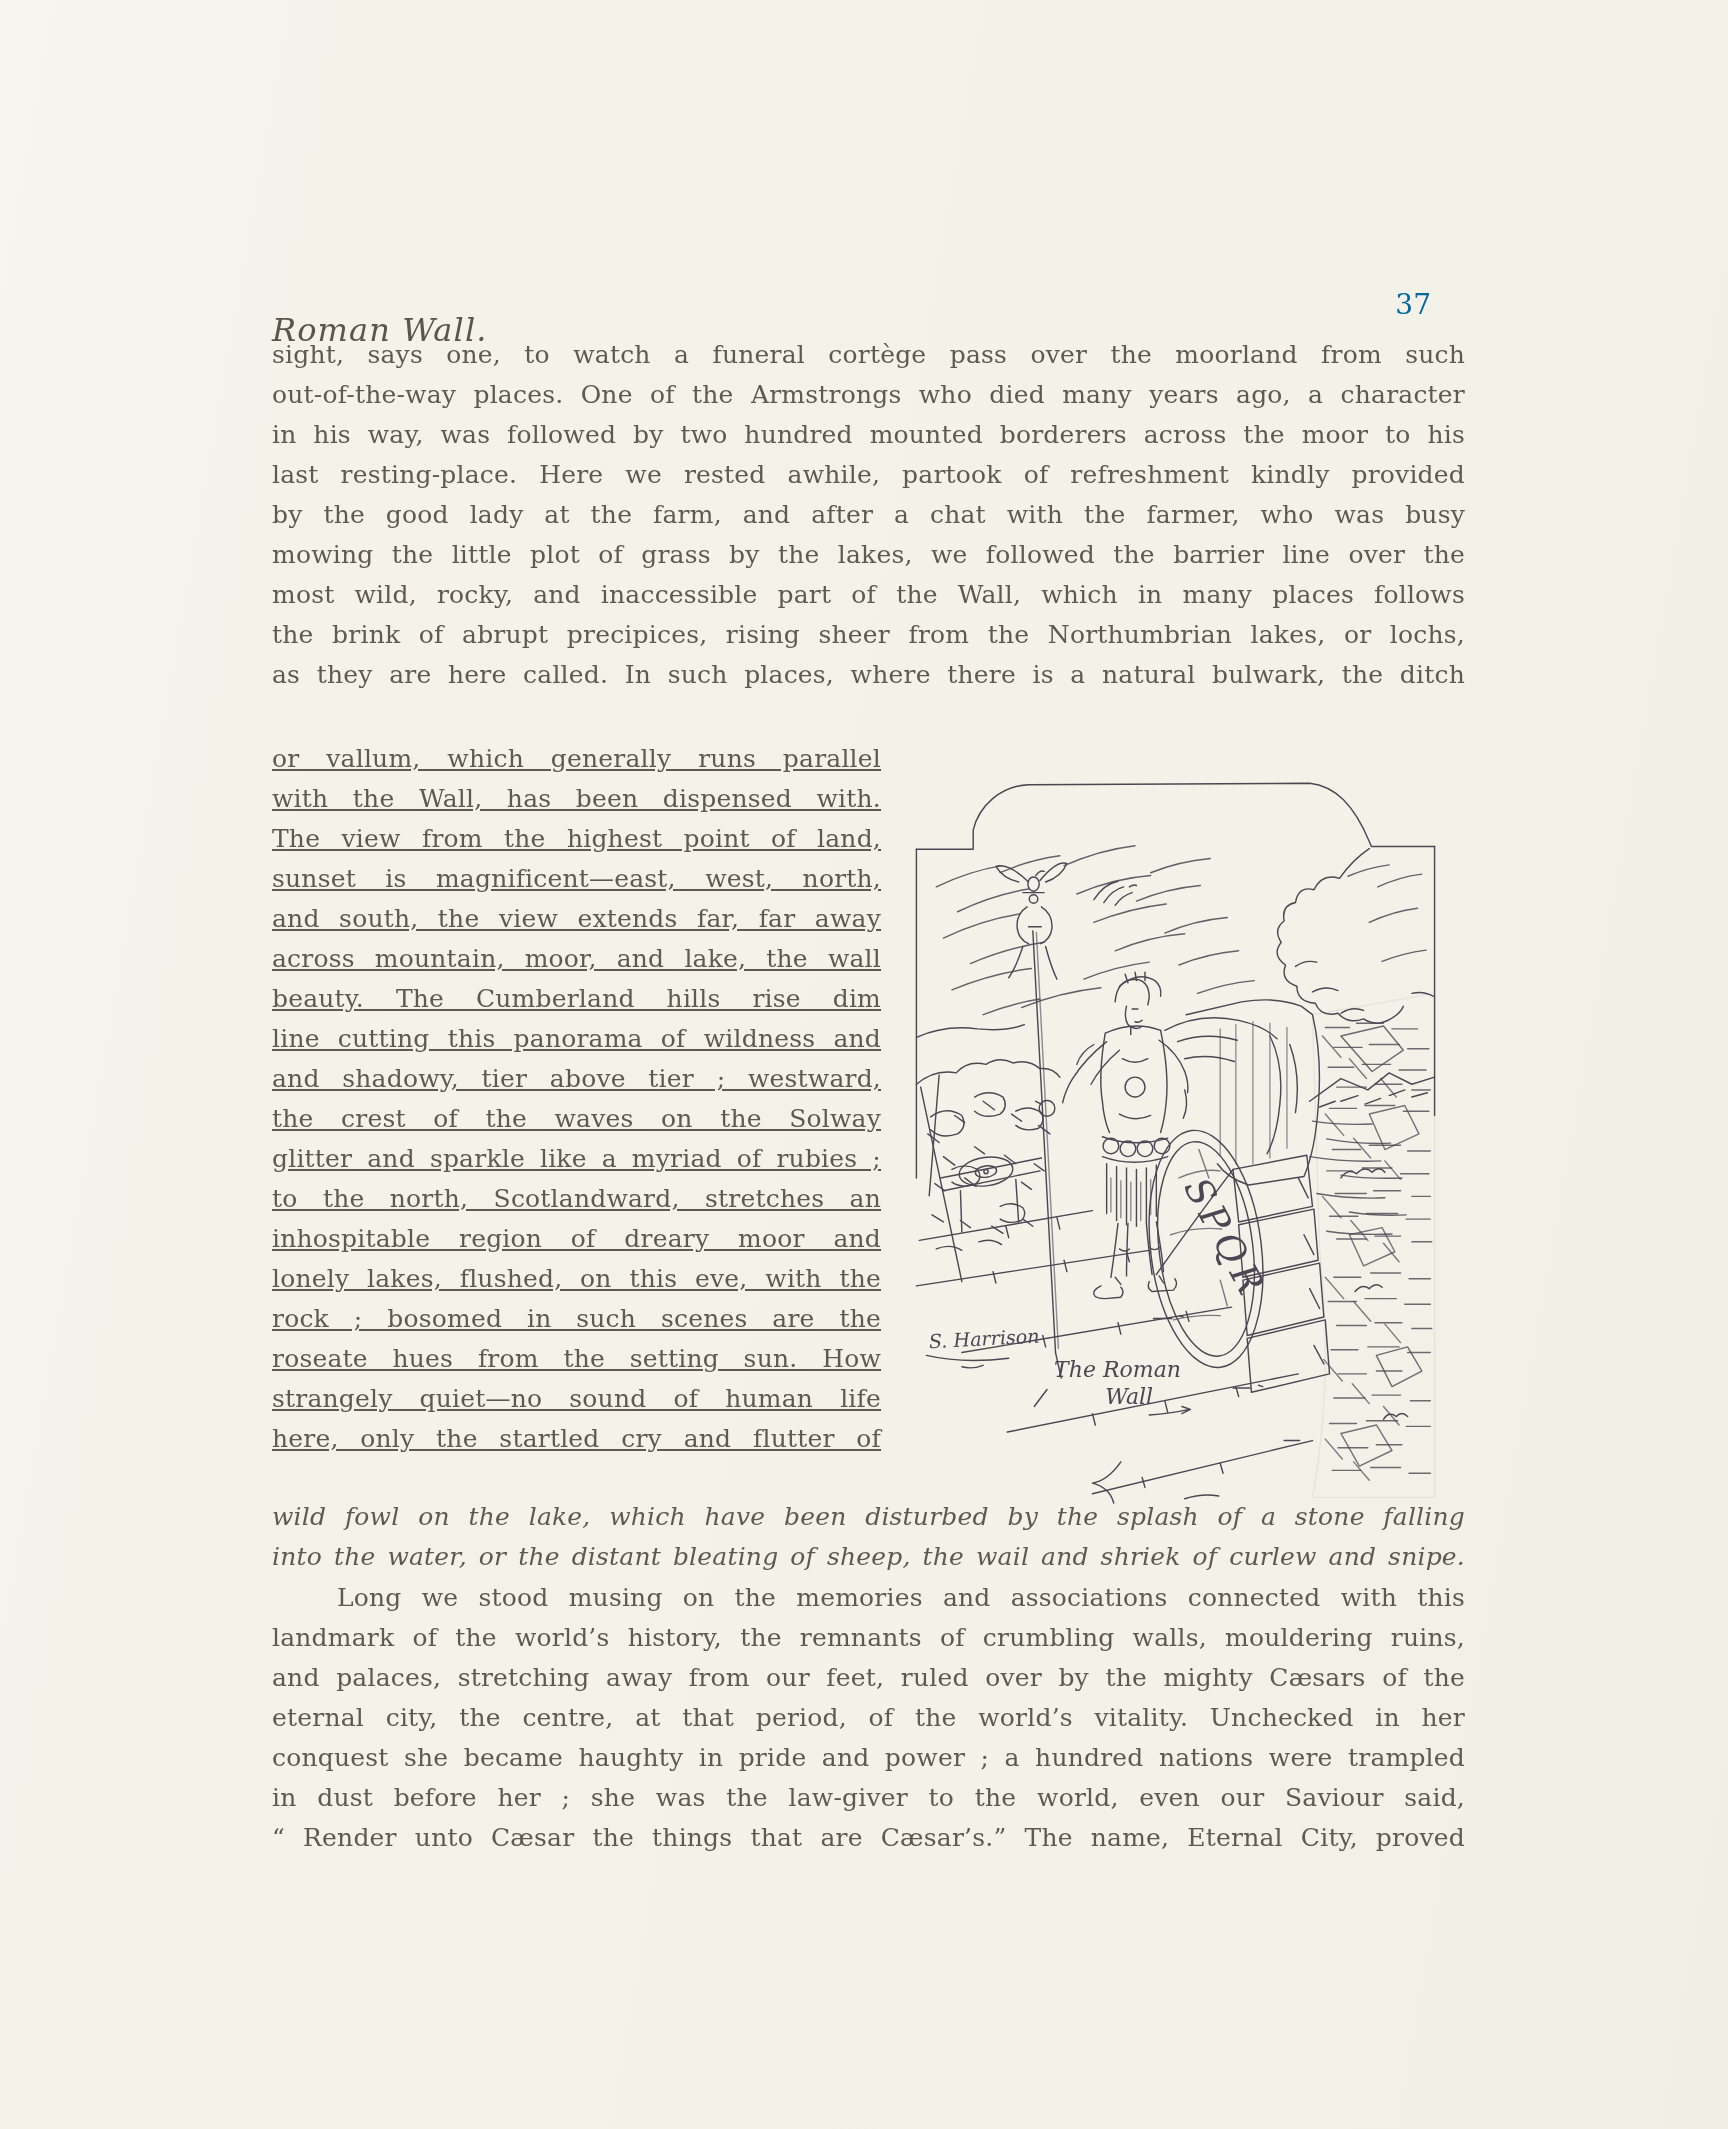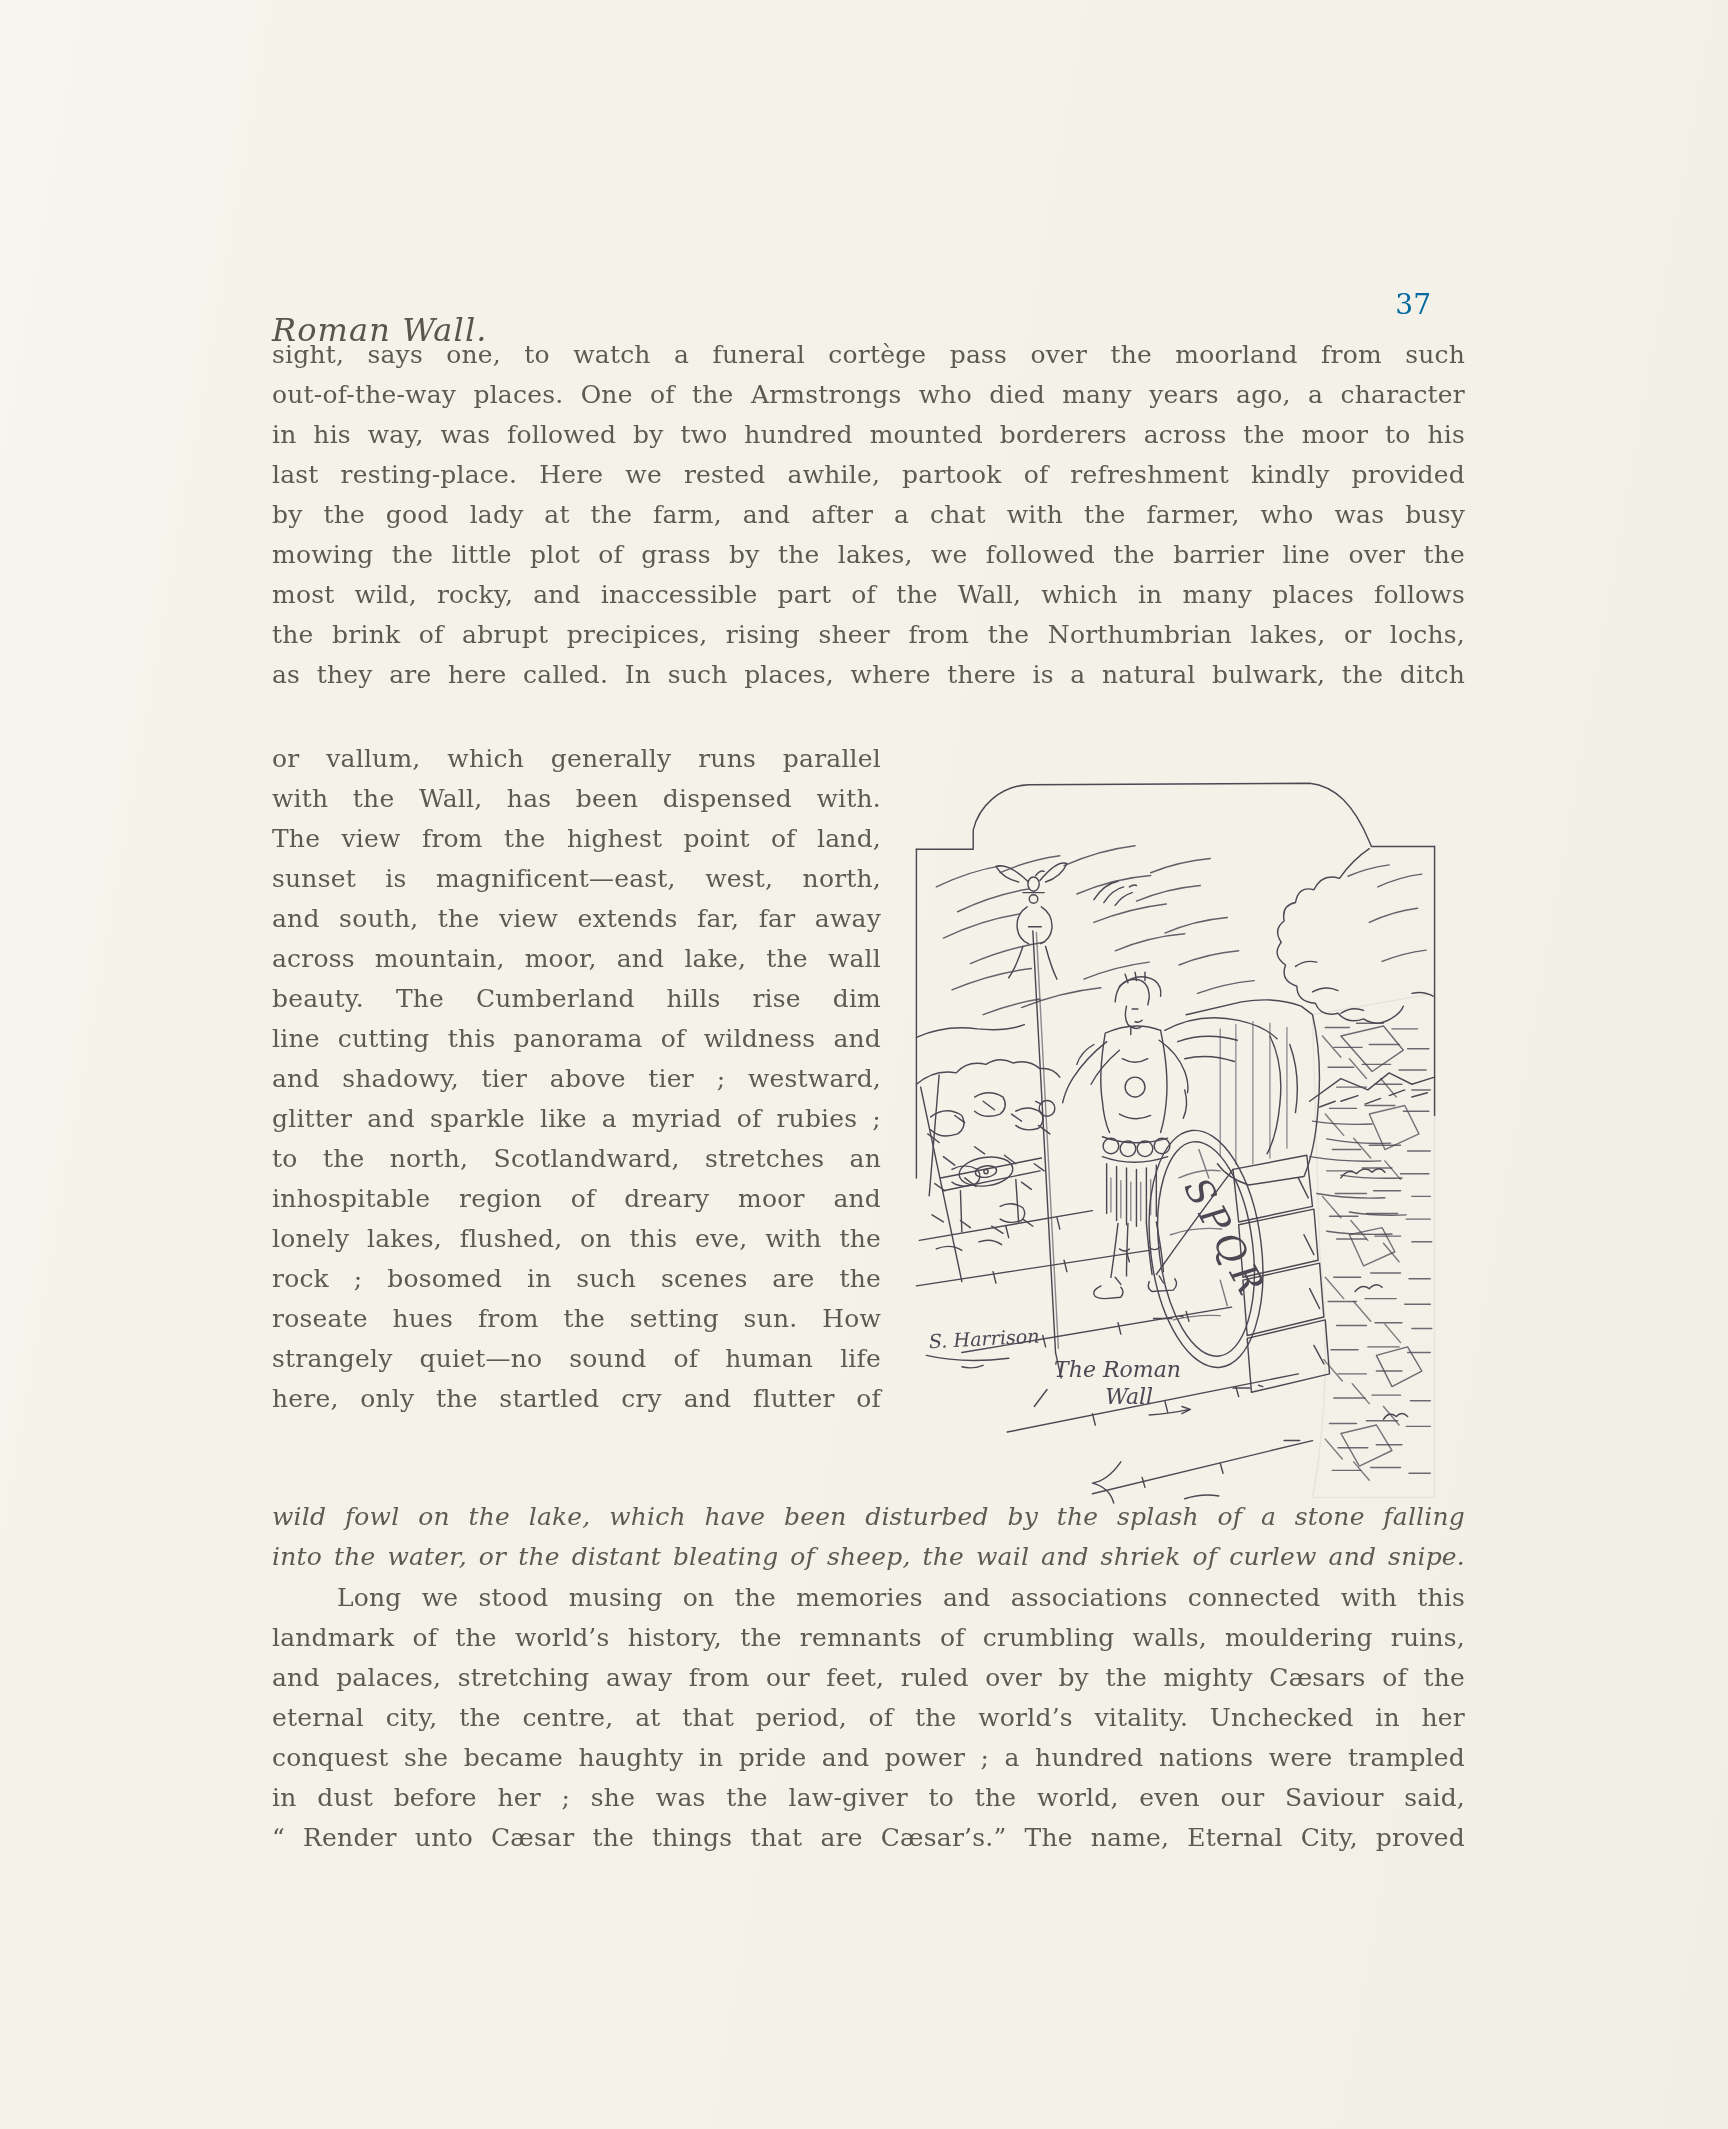--- a/index.html
+++ b/index.html
@@ -12,21 +12,21 @@
   .header{position:absolute;top:283px;left:272px;width:1193px;height:43px;}
   .header .title{
     display:block;text-align:left;font-style:italic;font-size:32px;line-height:43px;
     letter-spacing:1.1px;color:#5a564e;margin-top:26px;
   }
   .header .pagenum{
     position:absolute;right:34px;top:0;font-size:28px;line-height:43px;color:#0369a1;
   }
   .tblock{position:absolute;left:272px;}
   .w-full{width:1193px;}
-  .w-narrow{width:609px;}
+  .w-narrow{width:609px;text-decoration:underline;}
   .line{
     height:40px;line-height:40px;font-size:25px;letter-spacing:0.2px;
     text-align:justify;text-align-last:justify;
   }
   .indent{padding-left:65px;}
   #blockA{top:335px;}
   #blockB{top:739px;}
   #blockC{top:1497px;font-style:italic;}
   #blockD{top:1578px;}
   .illustration{position:absolute;left:915px;top:780px;width:521px;height:732px;}
@@ -59,20 +59,21 @@
 <div id="blockB" class="tblock w-narrow">
   <div class="line">or vallum, which generally runs parallel</div>
   <div class="line">with the Wall, has been dispensed with.</div>
   <div class="line">The view from the highest point of land,</div>
   <div class="line">sunset is magnificent—east, west, north,</div>
   <div class="line">and south, the view extends far, far away</div>
   <div class="line">across mountain, moor, and lake, the wall</div>
   <div class="line">beauty. The Cumberland hills rise dim</div>
   <div class="line">line cutting this panorama of wildness and</div>
   <div class="line">and shadowy, tier above tier ; westward,</div>
+  <div class="line">the crest of the waves on the Solway</div>
   <div class="line">glitter and sparkle like a myriad of rubies ;</div>
   <div class="line">to the north, Scotlandward, stretches an</div>
   <div class="line">inhospitable region of dreary moor and</div>
   <div class="line">lonely lakes, flushed, on this eve, with the</div>
   <div class="line">rock ; bosomed in such scenes are the</div>
   <div class="line">roseate hues from the setting sun. How</div>
   <div class="line">strangely quiet—no sound of human life</div>
   <div class="line">here, only the startled cry and flutter of</div>
 </div>
 

